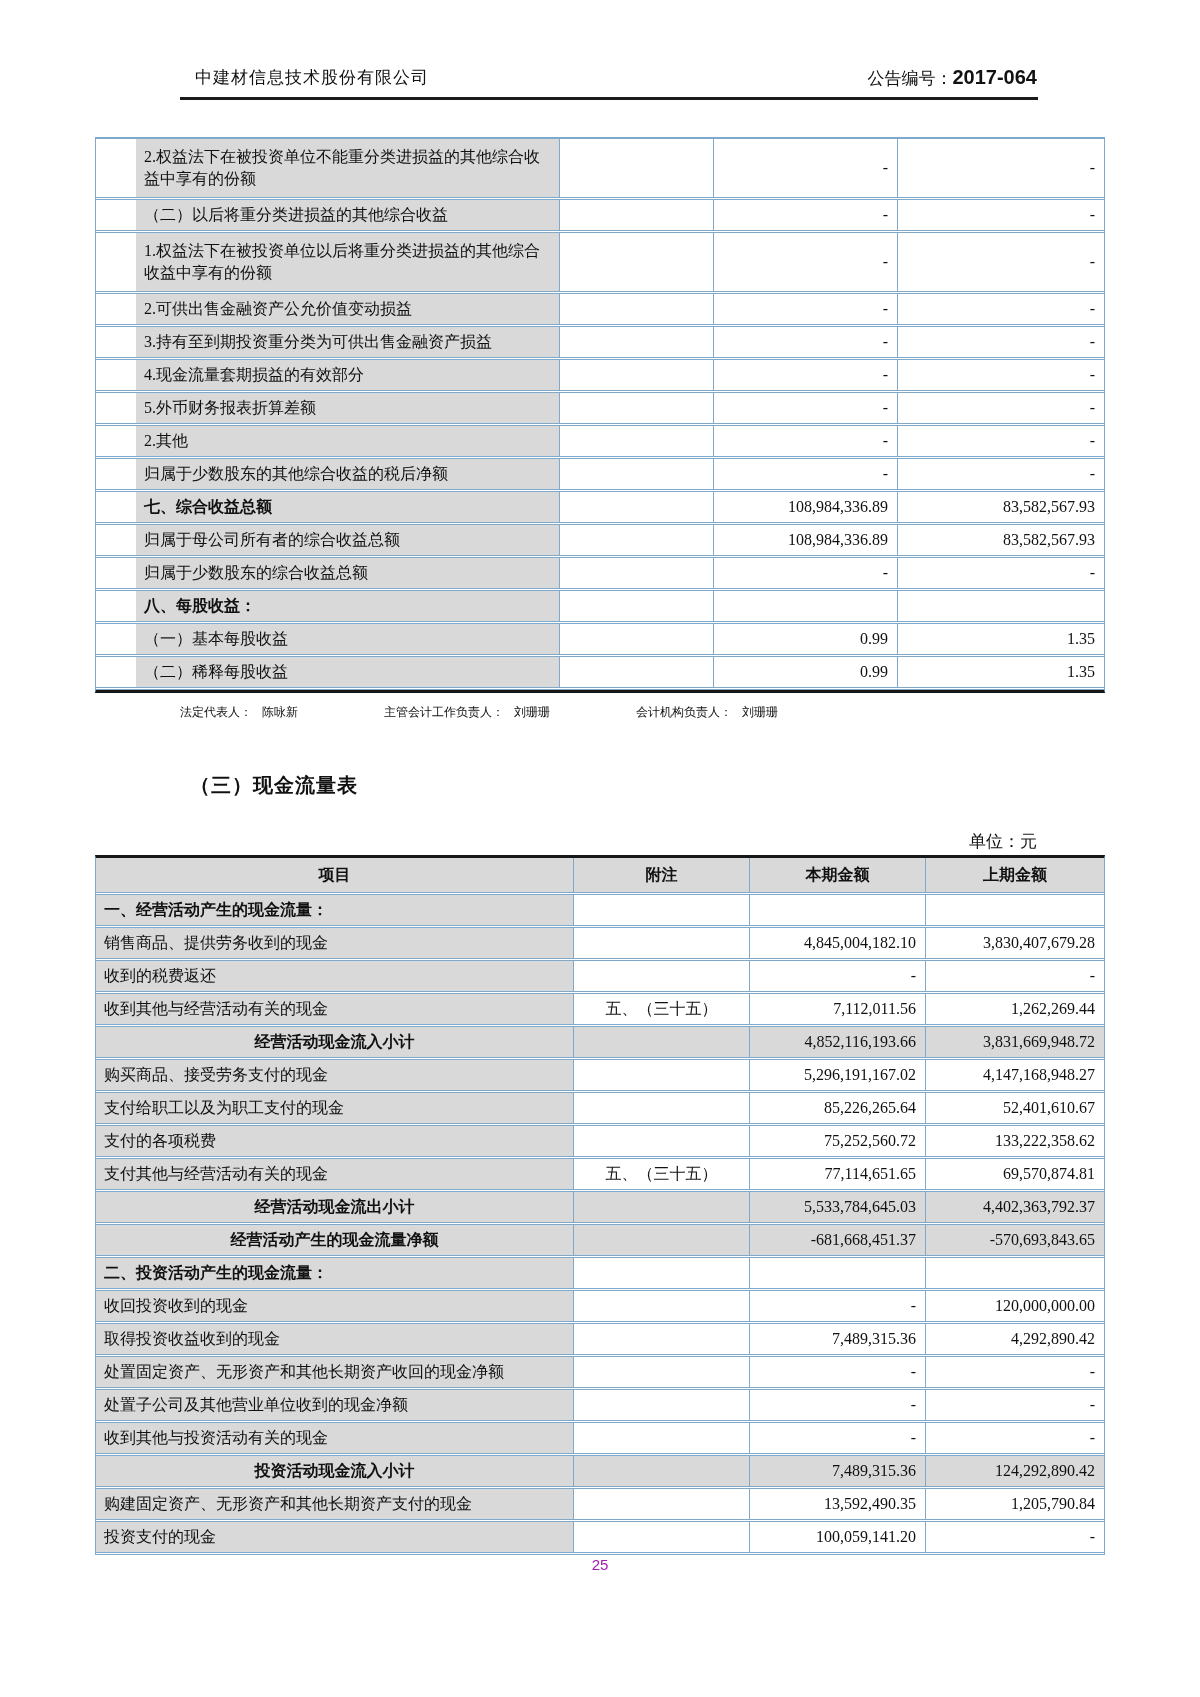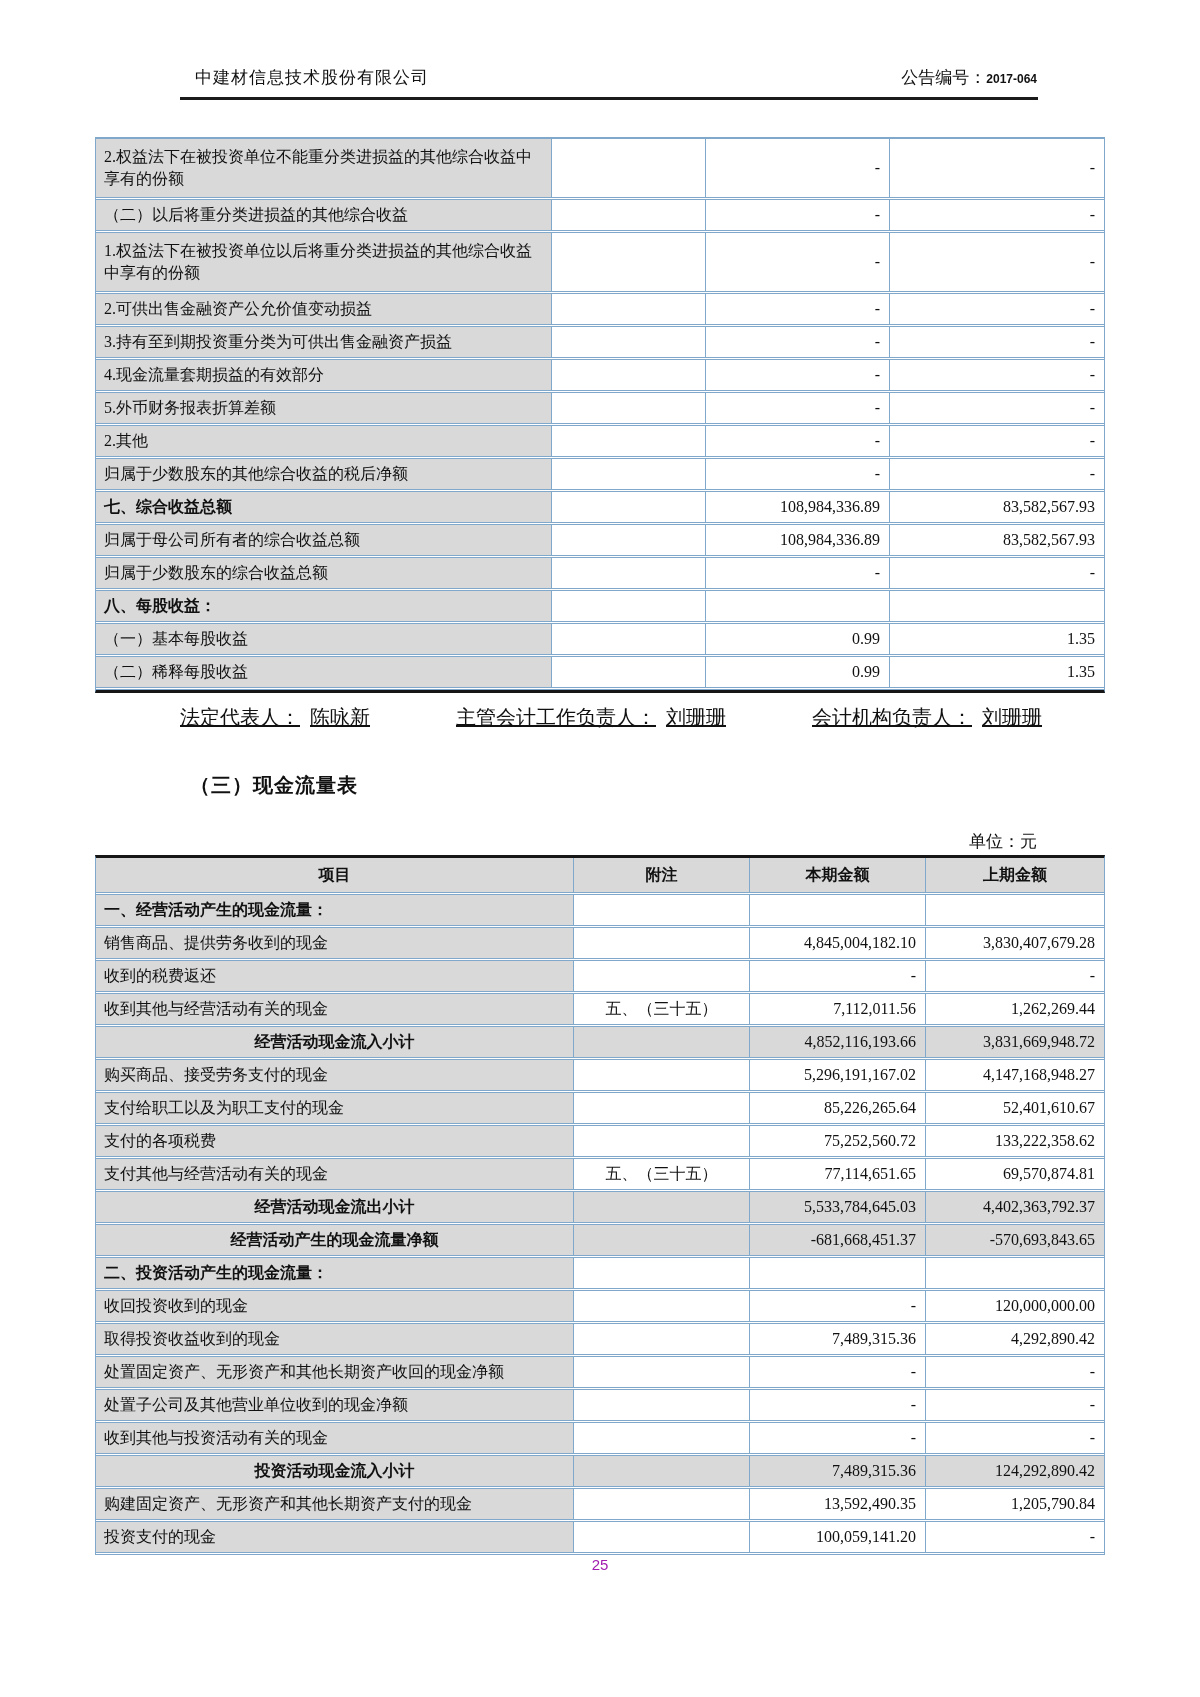--- a/index.html
+++ b/index.html
@@ -8,21 +8,21 @@
     position:relative;
     width:1200px; height:1697px;
     font-family:"Liberation Serif","DejaVu Serif",serif;
     color:#111111;
     overflow:hidden;
   }
 
   
   .hdr-company { position:absolute; left:195px; top:66px; font-size:17px; letter-spacing:1px; }
   .hdr-announce { position:absolute; right:163px; top:66px; font-size:17px; }
-  .hdr-announce b { font-family:"Liberation Sans","DejaVu Sans",sans-serif; font-size:12px; }
+  .hdr-announce b { font-family:"Liberation Sans","DejaVu Sans",sans-serif; font-size:20px; }
   .hdr-rule { position:absolute; left:180px; top:97px; width:858px; height:3px; background:#1b1b1b; }
 
   
   .doc-table { position:absolute; left:95px; width:1010px; background:#ffffff; }
   .trow { display:flex; align-items:stretch; min-height:33px; border-bottom:3px double #7fa8cb; }
   .trow.two-line { min-height:61px; }
   .tcell {
     display:flex; align-items:center;
     font-size:16px; line-height:1.35;
     overflow:hidden;
@@ -32,39 +32,39 @@
   .cell-current { justify-content:flex-end; text-align:right; padding-right:9px; border-right:1px solid #7fa8cb; }
   .cell-prior { justify-content:flex-end; text-align:right; padding-right:9px; flex:1; }
 
   .style-section  .cell-label { font-weight:bold; }
   .style-bold     .cell-label { font-weight:bold; }
   .style-subtotal .tcell { background:#d9d9d9; }
   .style-subtotal .cell-label { justify-content:center; text-align:center; font-weight:bold;font-family:Liberation Serif, serif; }
 
   
   #income-table { top:137px; border-top:2px solid #7fa8cb; border-left:1px solid #7fa8cb; border-right:1px solid #7fa8cb; border-bottom:3px solid #161616; }
-  #income-table .cell-label   { width:456px; }
+  #income-table .cell-label   { width:424px;margin-left:40px; }
   #income-table .cell-note    { width:154px; }
   #income-table .cell-current { width:184px; }
 
   
   #cashflow-table { top:855px; border-top:3px solid #161616; border-left:1px solid #7fa8cb; border-right:1px solid #7fa8cb; }
   #cashflow-table .cell-label   { width:478px; }
   #cashflow-table .cell-note    { width:176px; }
   #cashflow-table .cell-current { width:176px; }
   #cashflow-table .t2-header { min-height:37px; }
   #cashflow-table .t2-header .tcell {
     background:#d9d9d9; font-weight:bold;
     justify-content:center; text-align:center; padding:0;
   }
 
   
   .signatures {
     position:absolute; left:180px; top:704px;
-    display:flex; align-items:flex-start; font-size:20px; white-space:nowrap;text-decoration:underline;
+    display:flex; align-items:flex-start; font-size:12px; white-space:nowrap;
   }
   .signatures .sig-name { margin-left:10px; }
   .signatures .sig-group + .sig-group { margin-left:86px; }
   .sig-group { display:flex; }
 
   
   .section-title {
     position:absolute; left:190px; top:772px;
     font-family:"Liberation Sans","DejaVu Sans",sans-serif;
     font-size:20px; font-weight:bold; letter-spacing:1px;

